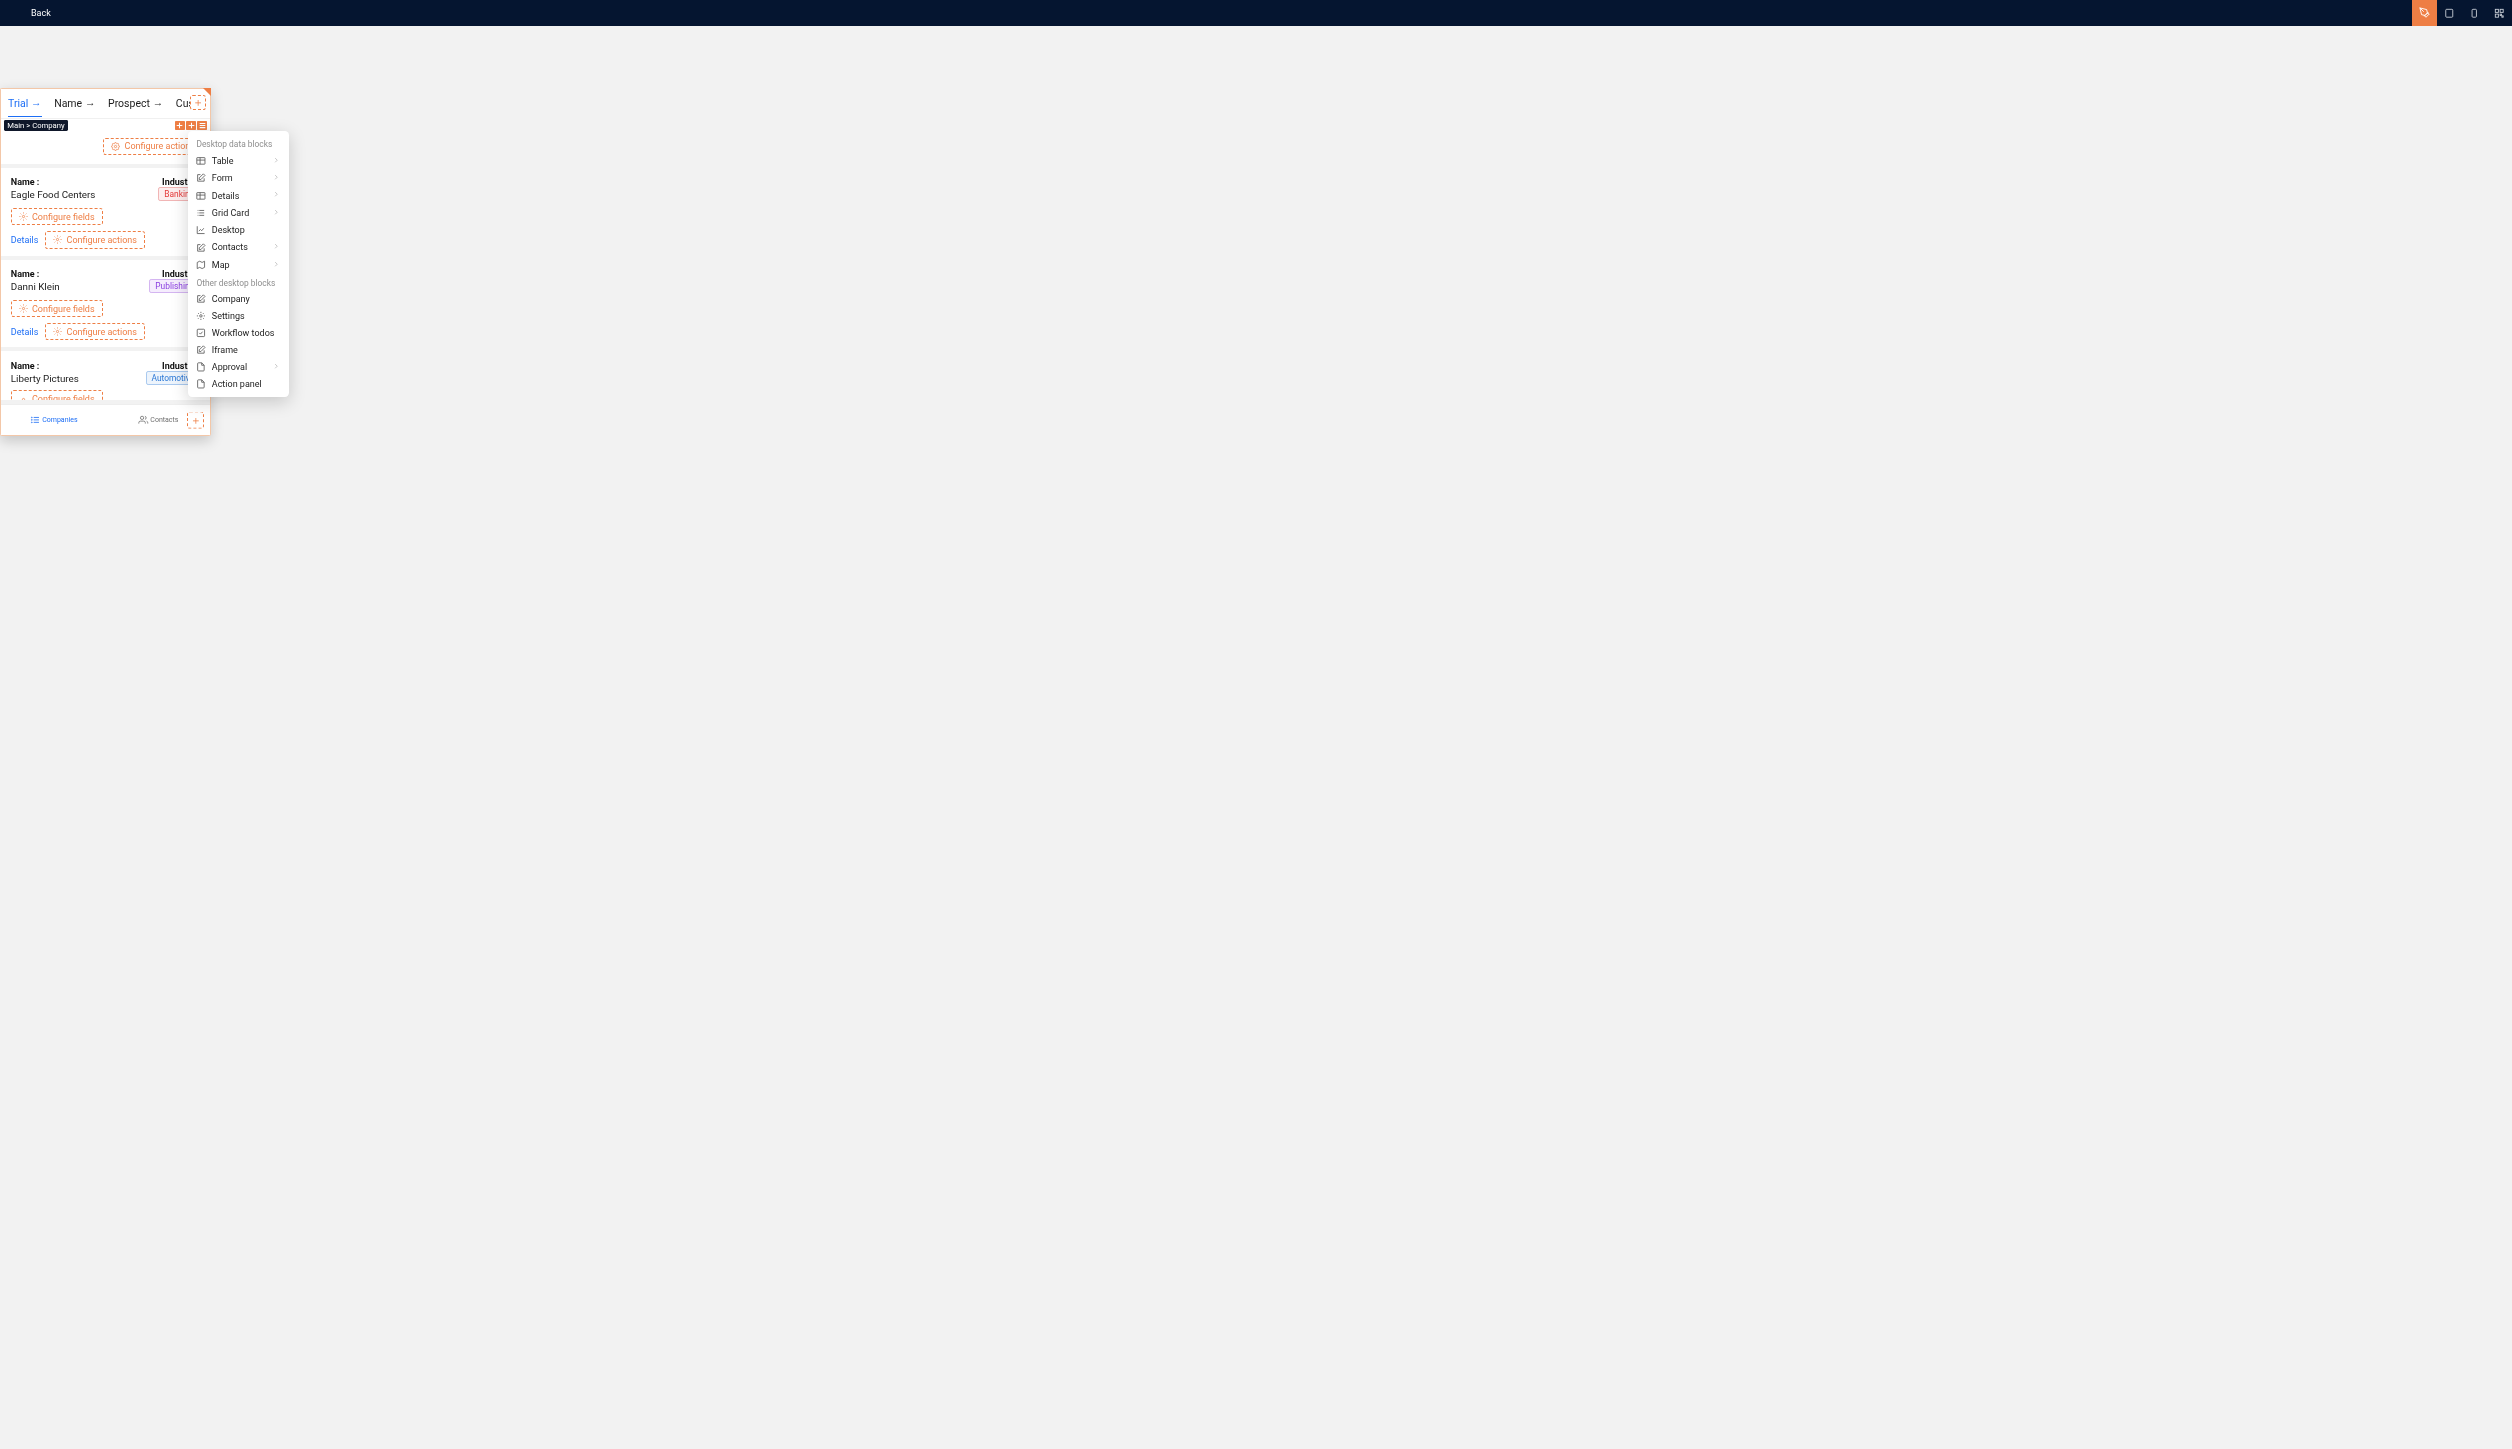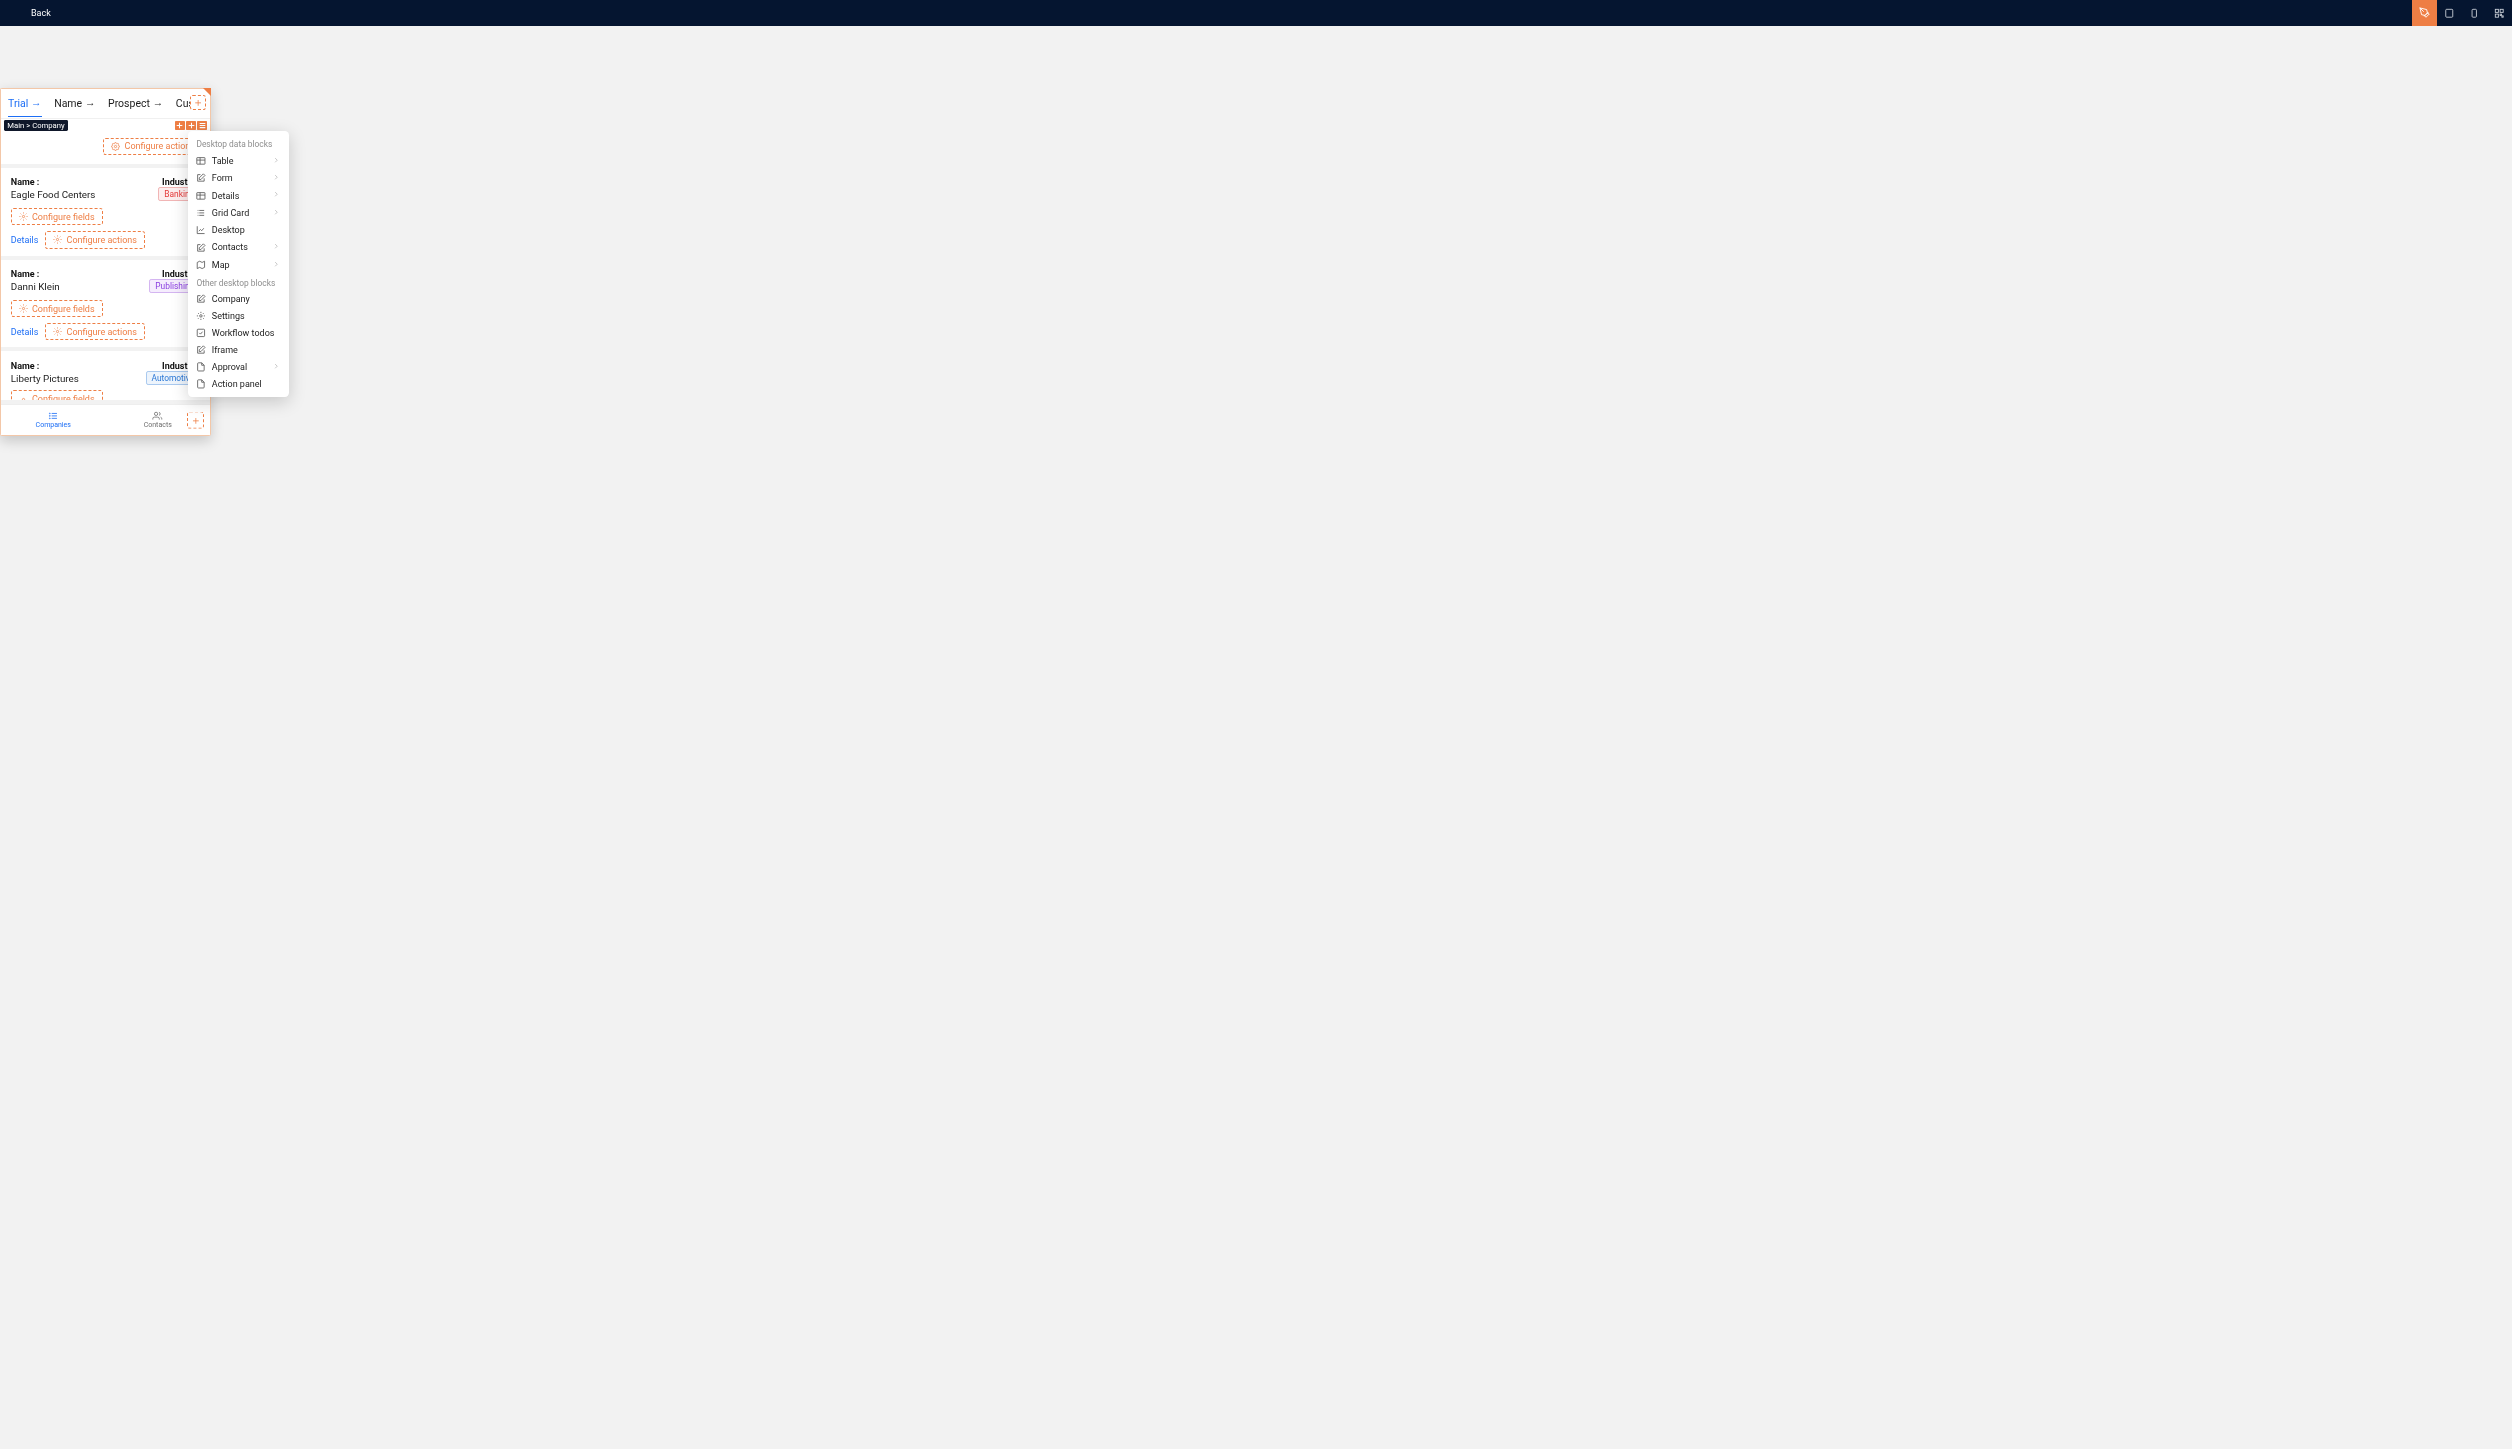--- a/index.html
+++ b/index.html
@@ -224,21 +224,21 @@
     height: 31px;
     border-top: 0.7px solid #eee;
     display: flex;
     align-items: center;
     position: relative;
     background: #fff;
   }
   .bottomnav .navitem {
     flex: 1;
     display: flex;
-    flex-direction: column;
+    flex-direction: row;
     align-items: center;
     justify-content: center;
     gap: 0.7px;
     font-size: 7px;
     color: #6e6e6e;
   }
   .bottomnav .navitem.active { color: #1d6ef5; }
   .bottomnav .add {
     position: absolute;
     right: 5.6px; top: 50%;

